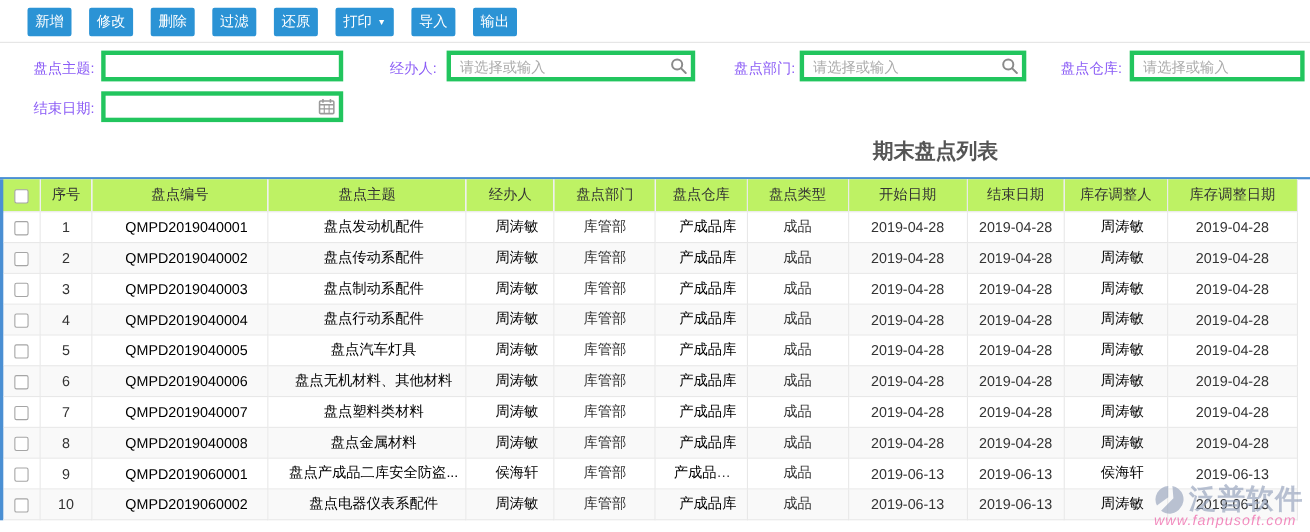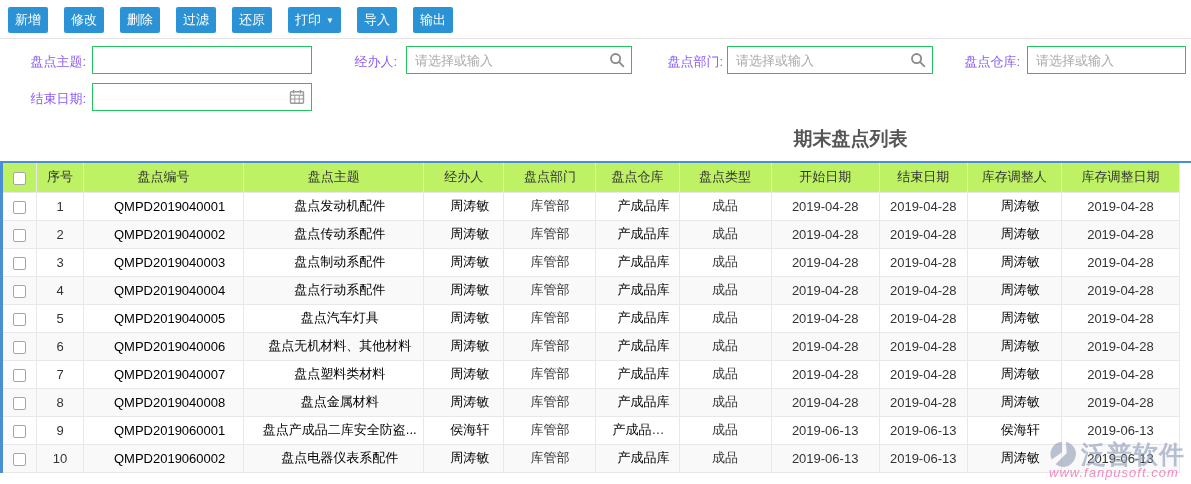--- a/index.html
+++ b/index.html
@@ -3,34 +3,34 @@
 <meta charset="utf-8">
 <style>
   * { box-sizing: border-box; }
   html,body { margin:0; padding:0; }
   body {
     width:1191px; height:484px; position:relative; overflow:hidden;
     background:#fff; color:#333;
     font-family:"Liberation Sans","DejaVu Sans",sans-serif; font-size:13px;
   }
   
-  .toolbar { padding:7px 0 0 8px; height:33px; }
+  .toolbar { padding:7px 0 0 25px; height:33px; }
   .tb-btn {
     display:inline-block; height:26px; line-height:26px; padding:0 7px; min-width:40px;
     background:#2b93d5; color:#fff; border:none; border-radius:2px;
     margin-right:16px; font-size:13px; text-align:center; cursor:pointer;
     font-family:inherit; vertical-align:top;
   }
   .tb-btn .arrow { font-size:8px; margin-left:5px; position:relative; top:-1px; }
   .sep { border-bottom:1px solid #e4e4e4; margin-top:5px; }
   
   .filters { position:relative; height:76px; }
   .f-label { position:absolute; top:15px; color:#8b5cf6; text-align:right; height:16px; line-height:16px; }
   .f-input {
-    position:absolute; top:7px; height:28px; border:1px solid #22c55e; background:#fff;
+    position:absolute; top:7px; height:28px; border:4px solid #22c55e; background:#fff;
     padding:0 26px 0 8px; font-size:13px; color:#333; font-family:inherit; width:100%;
   }
   .f-input::placeholder { color:#aaa; }
   .f-wrap { position:absolute; top:7px; height:28px; }
   .f-wrap .f-input { top:0; left:0; }
   .f-icon { position:absolute; right:7px; top:6px; width:16px; height:16px; pointer-events:auto; cursor:pointer; }
   .row2 { top:44px !important; }
   .lbl2 { top:52px !important; }
   .query-btn {
     position:absolute; left:327px; top:45px; width:96px; height:26px;

